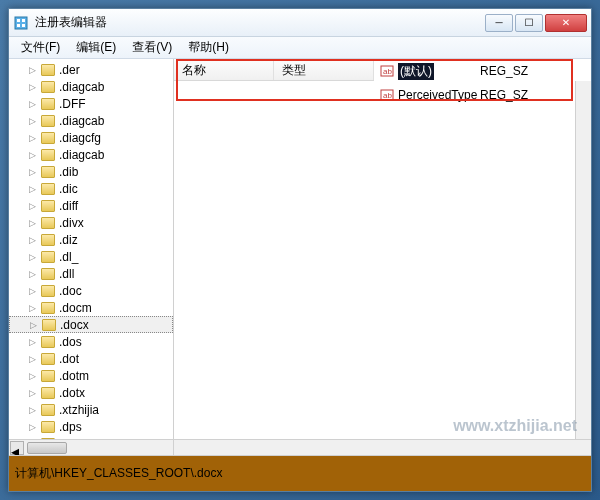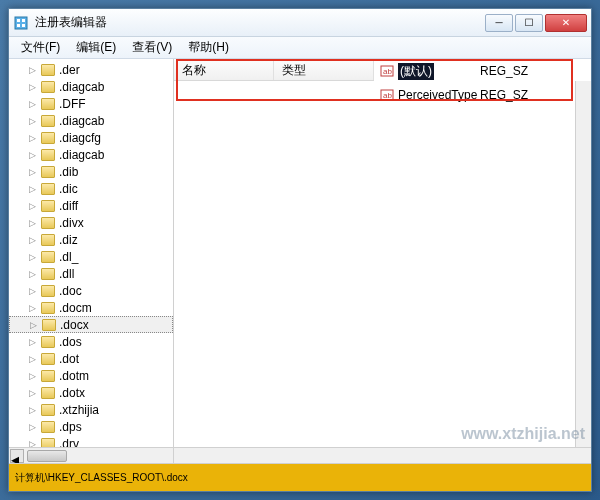--- a/index.html
+++ b/index.html
@@ -29,22 +29,22 @@
 .col-type { width: 100px; }
 .col-data { flex: 1; }
 .list-body { flex: 1; overflow: auto; }
 .list-row { display: flex; height: 24px; font-size: 12px; align-items: center; }
 .list-row .cell { padding: 0 6px; display: flex; align-items: center; }
 .list-row .val-icon { width: 14px; height: 14px; margin-right: 4px; flex-shrink: 0; }
 .highlight-box { position: absolute; border: 2px solid #e03020; pointer-events: none; }
 .row-selected .name-text { background: #0f172a; color: #fff; padding: 0 2px; }
 .list-scroll-v { position: absolute; top: 22px; right: 0; bottom: 16px; width: 16px; background: #f0f0f0; border-left: 1px solid #d0d0d0; }
 .list-scroll-h { position: absolute; bottom: 0; left: 0; right: 0; height: 16px; background: #f0f0f0; border-top: 1px solid #d0d0d0; }
-.statusbar { height: 28px; background: #eab308; border-top: 1px solid #d0d0d0; font-size: 10px; padding: 2px 6px; display: flex; align-items: center; }
-.watermark { position: absolute; right: 6px; bottom: 20px; color: rgba(120,140,160,0.5); font-size: 16px; font-weight: bold; pointer-events: none; }
+.statusbar { height: 36px; background: #a16207; border-top: 1px solid #d0d0d0; font-size: 12px; padding: 2px 6px; display: flex; align-items: center; }
+.watermark { position: absolute; right: 14px; bottom: 20px; color: rgba(120,140,160,0.5); font-size: 16px; font-weight: bold; pointer-events: none; }
 </style>
 </head>
 <body>
 
 <div class="window">
   <div class="titlebar">
     <svg class="titlebar-icon" viewBox="0 0 16 16">
         <rect x="2" y="2" width="12" height="12" fill="#5ab0e8" stroke="#2878a8"></rect>
         <rect x="4" y="4" width="3" height="3" fill="#fff"></rect>
         <rect x="9" y="4" width="3" height="3" fill="#fff"></rect>

